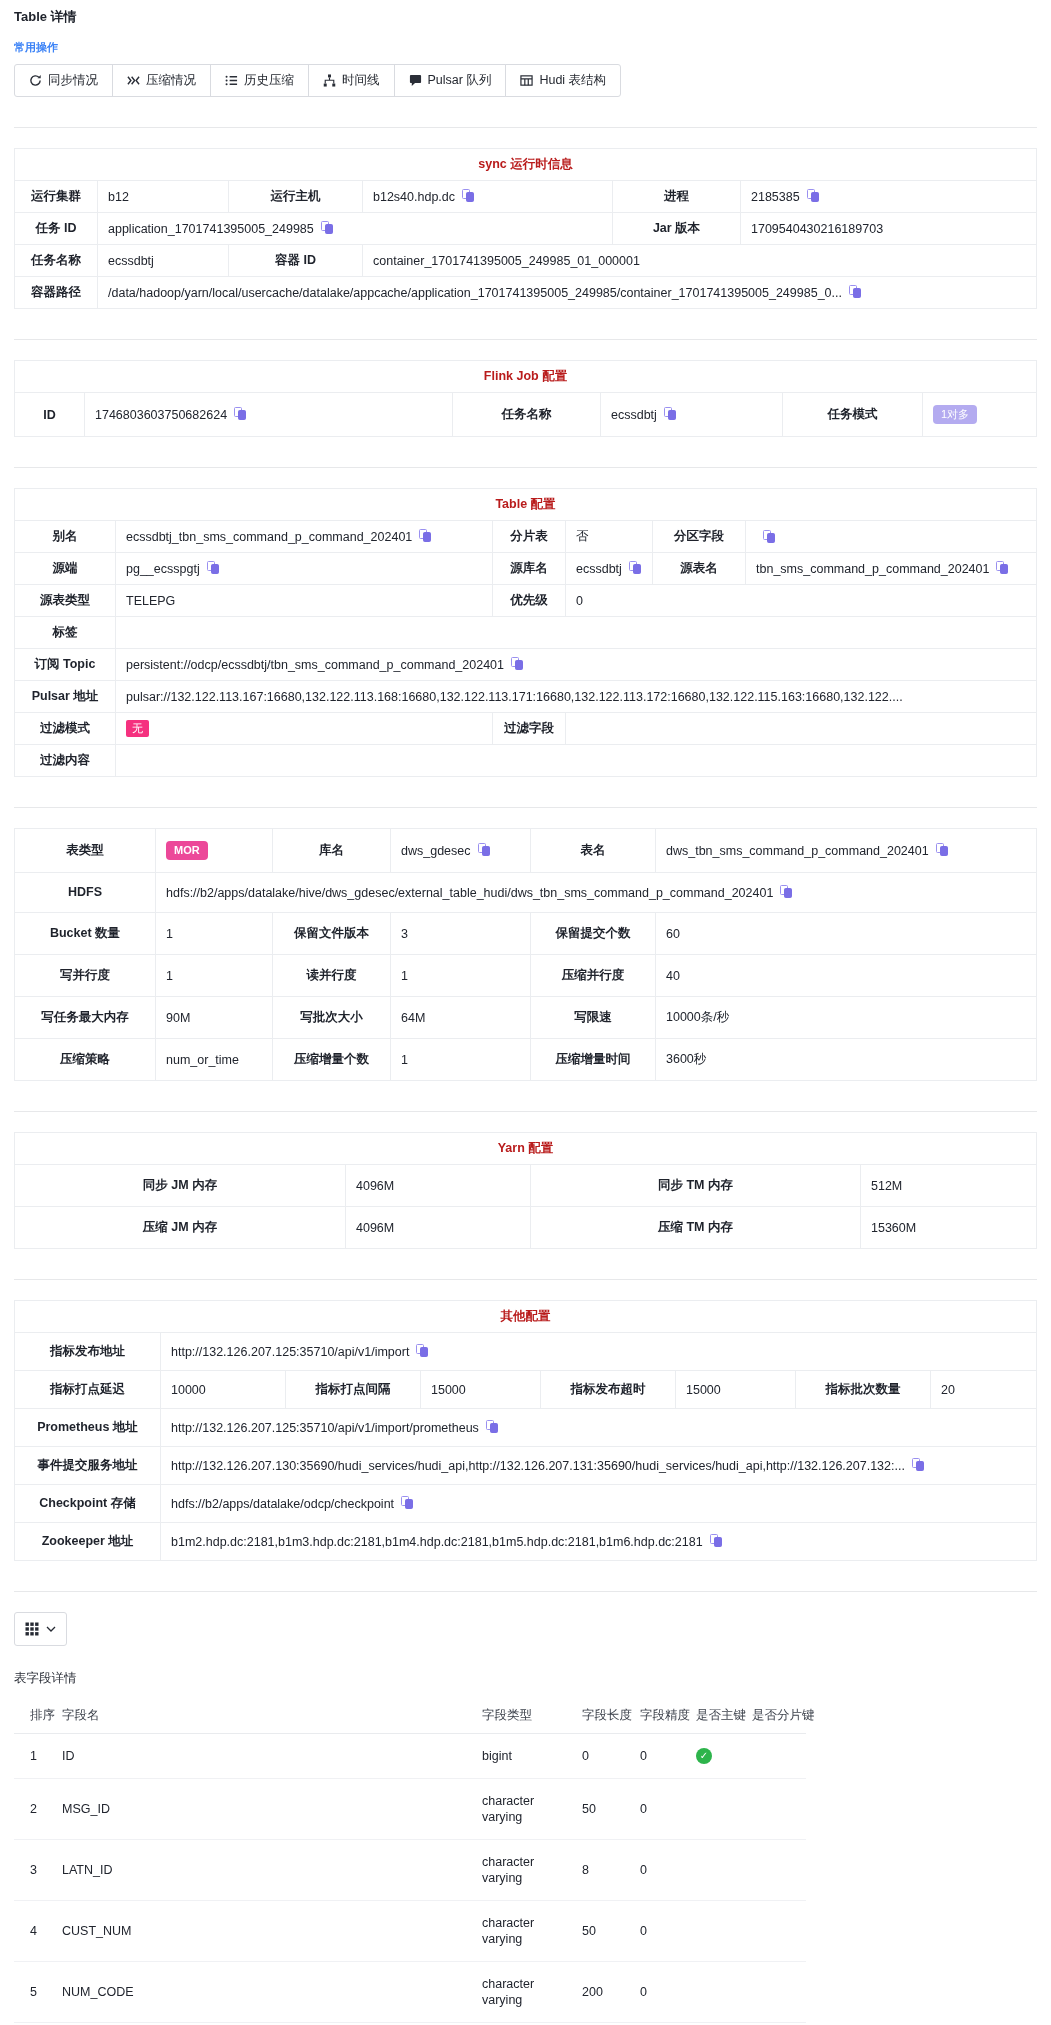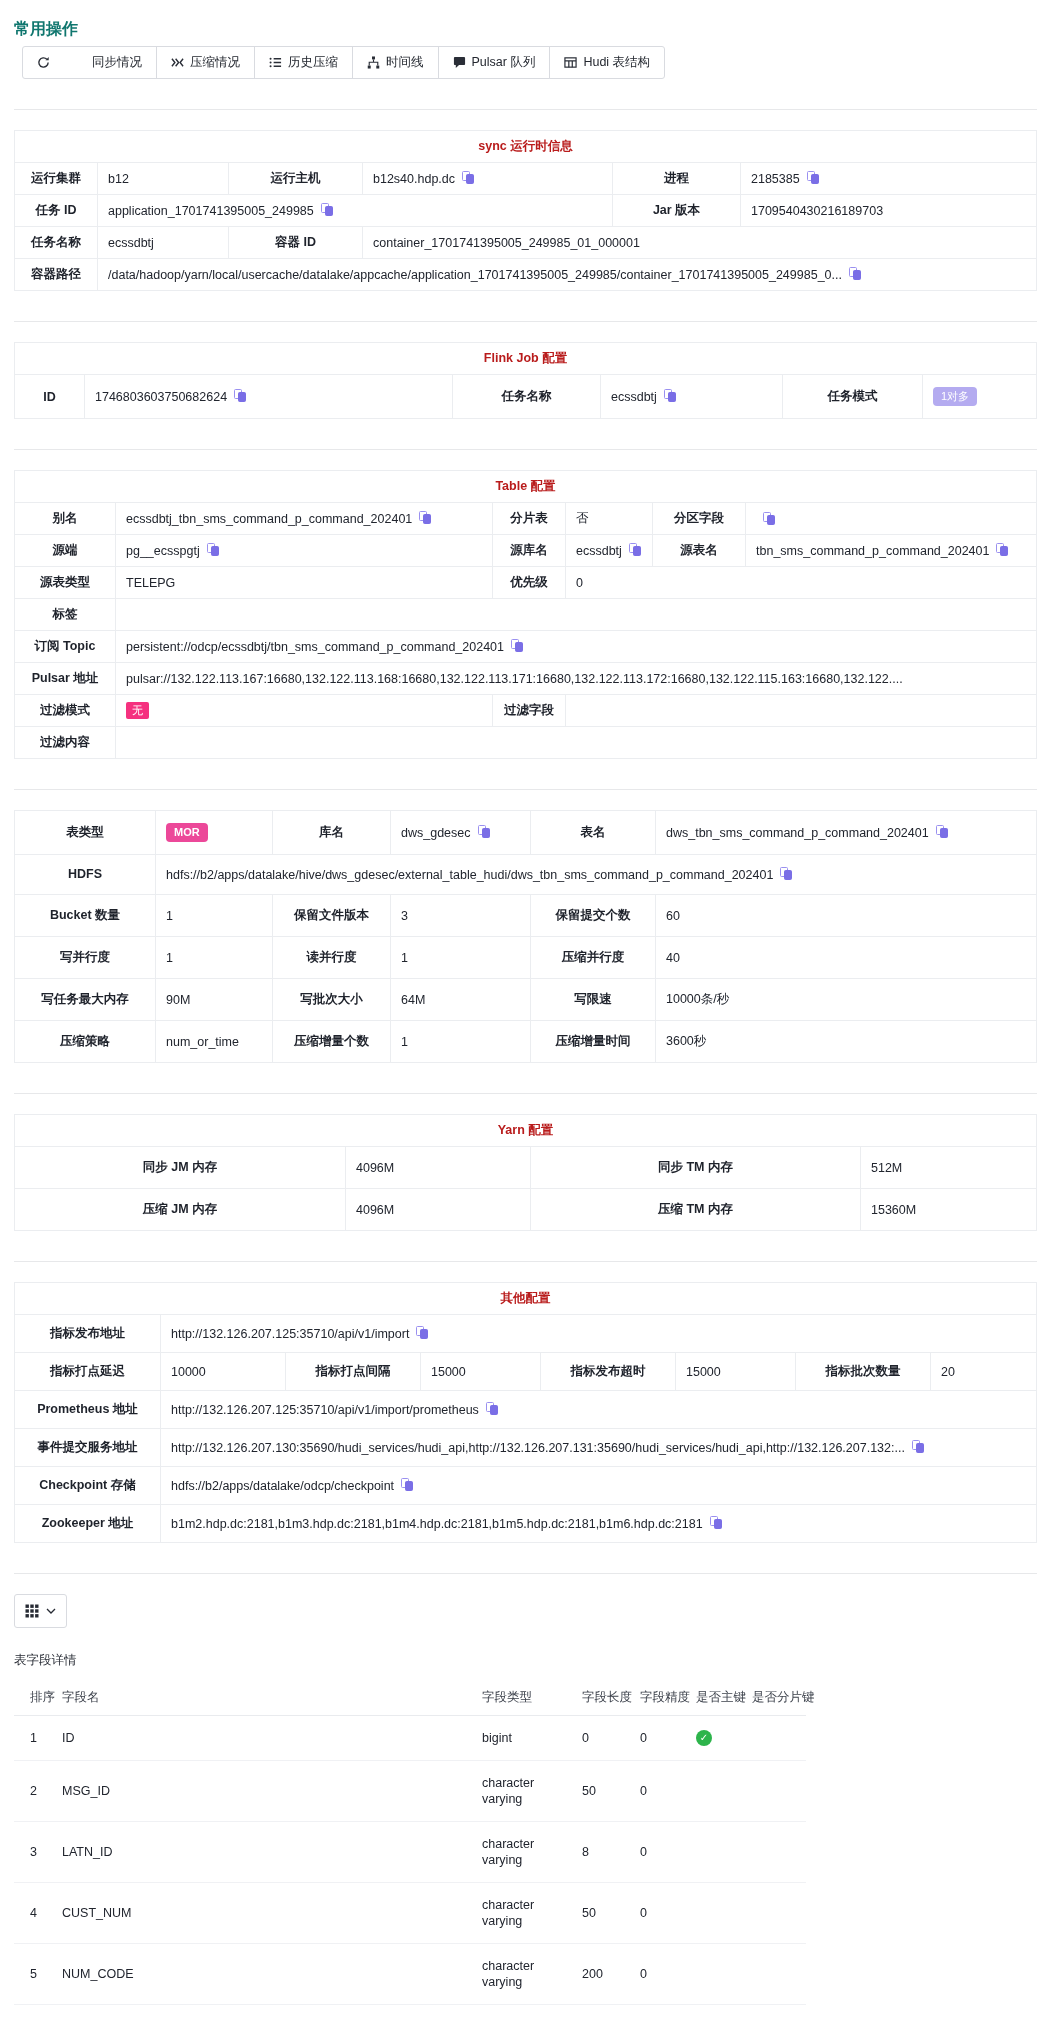--- a/index.html
+++ b/index.html
@@ -3,29 +3,29 @@
 <meta charset="utf-8">
 <style>
   html,body{margin:0;padding:0;background:#fff;}
   body{
     width:1051px;height:2025px;overflow:hidden;position:relative;
     font-family:"Liberation Sans","DejaVu Sans",sans-serif;
     color:#21252e;font-size:12.5px;
   }
   .page{padding:8px 14px 0 14px;}
   .page-title{font-size:13px;font-weight:700;margin:0;line-height:18px;color:#1e222b;}
-  .ops-title{font-size:16px;font-weight:700;margin:12px 0 0 0;line-height:18px;color:#0f766e;}
+  .ops-title{font-size:11px;font-weight:700;margin:12px 0 0 0;line-height:18px;color:#3b82f6;}
   
   .btn-group{display:inline-flex;margin-top:8px;}
   .tb-btn{
     display:inline-flex;align-items:center;height:33px;padding:0 14px;
     background:#fff;border:1px solid #d9dbe0;margin-left:-1px;cursor:pointer;
     font-size:12.5px;color:#23272f;white-space:nowrap;font-family:inherit;
   }
-  .tb-btn:first-child{margin-left:8px;border-radius:3px 0 0 3px;gap:36px;}
+  .tb-btn:first-child{margin-left:0;border-radius:3px 0 0 3px;}
   .tb-btn:last-child{border-radius:0 3px 3px 0;}
   .tb-btn .bicon{display:inline-flex;margin-right:6px;}
   .tb-btn svg{width:13px;height:13px;}
   
   .divider{height:1px;background:#e7e8ea;margin-top:30px;}
   
   table.kv{
     border-collapse:collapse;table-layout:fixed;width:1023px;margin-top:20px;
     font-size:12.5px;color:#21252e;
   }
@@ -65,20 +65,21 @@
   .check{
     display:inline-flex;width:16px;height:16px;border-radius:50%;background:#2db44b;color:#fff;
     align-items:center;justify-content:center;font-size:10px;font-weight:700;
   }
 </style>
 </head>
 <body>
 
 <div class="page">
 
+  <h1 class="page-title">Table 详情</h1>
   <h2 class="ops-title">常用操作</h2>
 
   <div class="btn-group">
     <button class="tb-btn">
       <span class="bicon">
         <svg viewBox="0 0 14 14">
             <path d="M12 7a5 5 0 1 1-1.4-3.5" fill="none" stroke="#2a2e37" stroke-width="1.5"></path>
             <path d="M12.6 1.2v3.4H9.2z" fill="#2a2e37"></path>
           </svg>
       </span>

